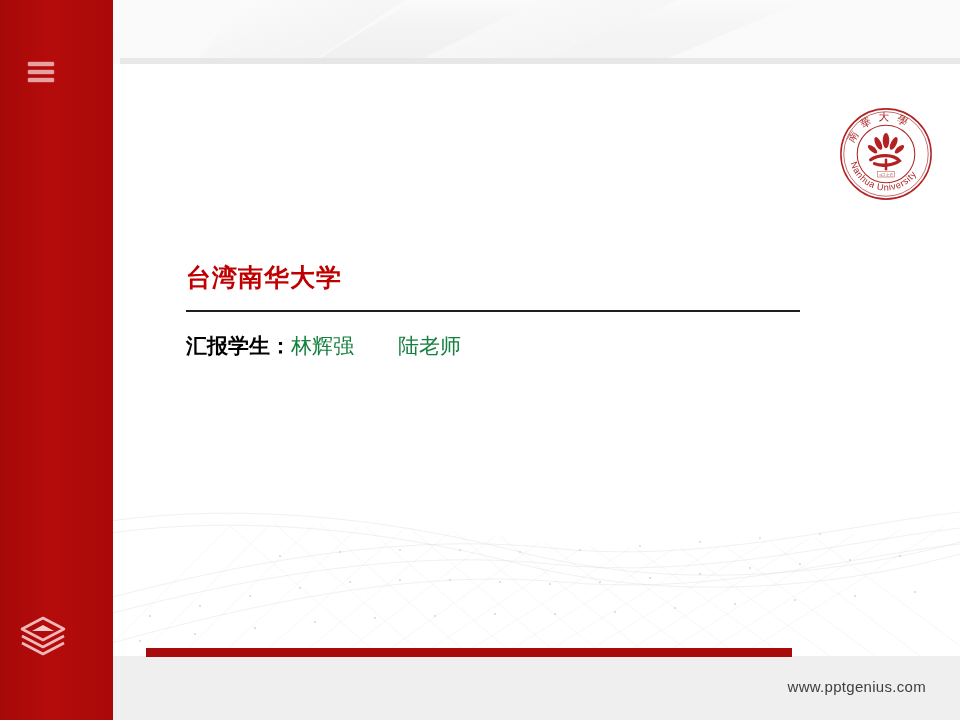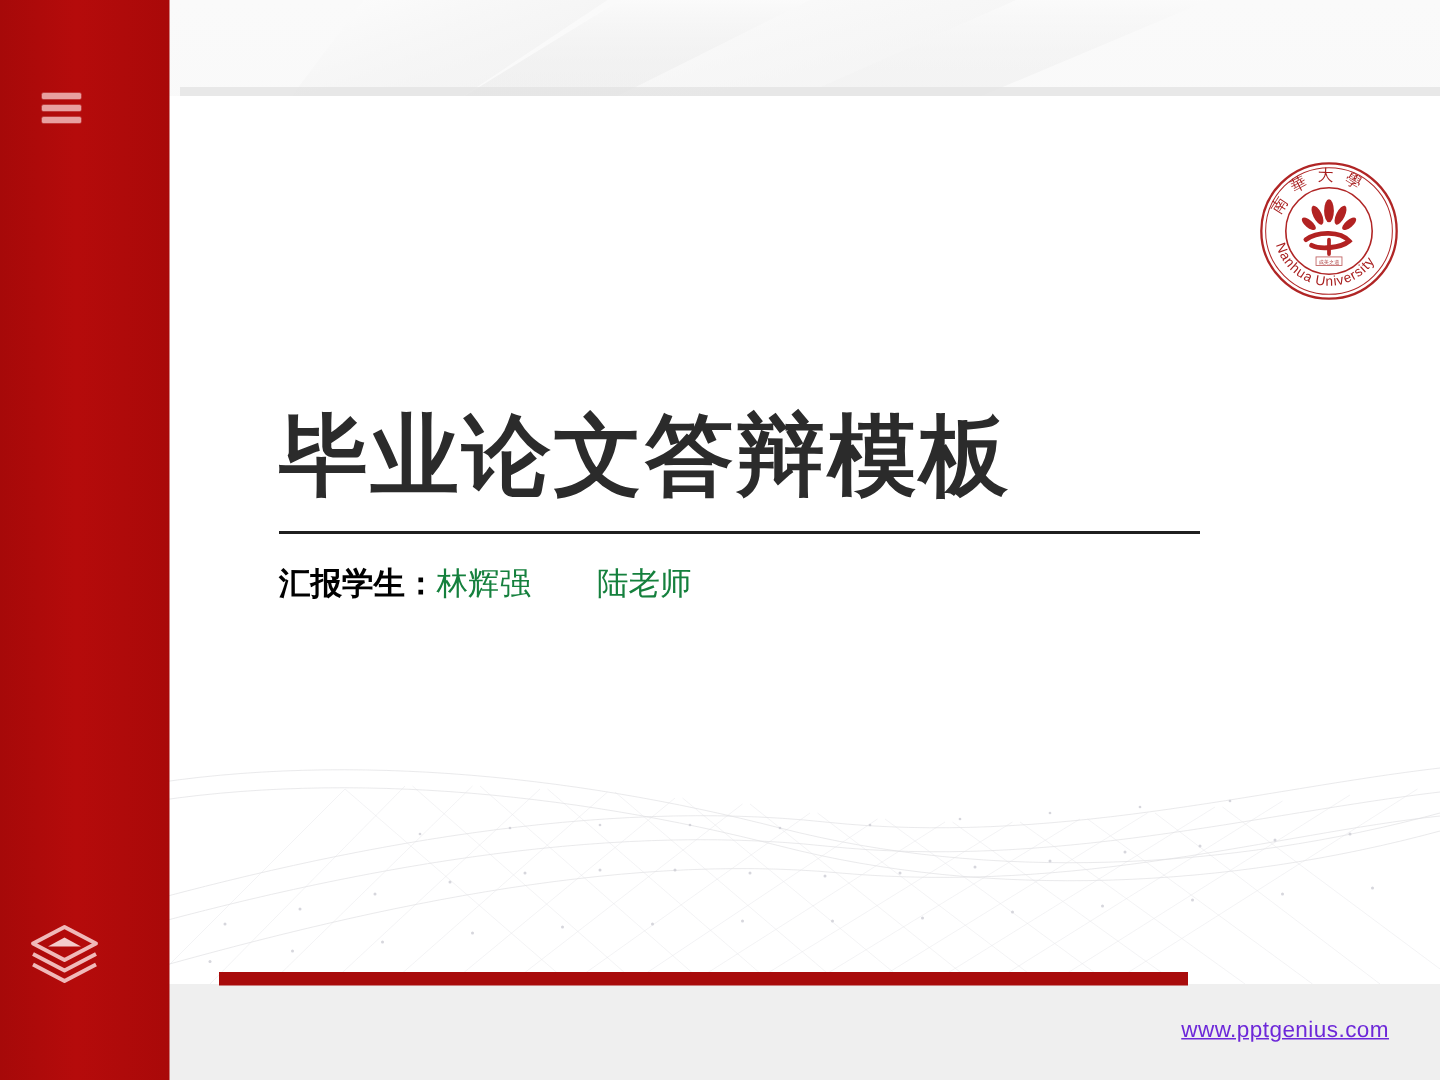--- a/index.html
+++ b/index.html
@@ -90,21 +90,21 @@
   .people .val{ color:#15803d; }
   .people .gap{ display:inline-block; width:44px; }
 
   
   .footer-strip{
     position:absolute; left:113px; top:656px; right:0; bottom:0;
     background:#efefef; z-index:1;
   }
   .footer-url{
     position:absolute; right:34px; top:678px;
-    font-size:15px; color:#6d28d9; letter-spacing:.3px; z-index:6;text-decoration:underline;
+    font-size:15px; color:#404040; letter-spacing:.3px; z-index:6;
   }
 </style>
 </head>
 <body>
 
 <div id="slide">
 
   <div class="bg-base"></div>
   <svg class="bg-svg" viewBox="0 0 960 720" preserveAspectRatio="none">
     <defs>
@@ -252,21 +252,21 @@
       <ellipse cx="36" cy="45" rx="2.6" ry="6" transform="rotate(-50 36 45)"></ellipse>
       <ellipse cx="64" cy="45" rx="2.6" ry="6" transform="rotate(50 64 45)"></ellipse>
     </g>
     <path d="M34 56 C42 50, 58 50, 64 57 C58 62, 44 63, 38 60" fill="none" stroke="#b22222" stroke-width="3.4" stroke-linecap="round"></path>
     <path d="M50 56 L50 66" stroke="#b22222" stroke-width="2.6" stroke-linecap="round"></path>
     <rect x="41" y="68" width="18" height="6" fill="none" stroke="#c06060" stroke-width="0.6"></rect>
     <text x="50" y="72.8" font-size="3.6" fill="#b24a4a" text-anchor="middle" font-family="'Liberation Serif',serif">成美之道</text>
   </svg>
 
   <div class="textblock">
-    <div class="maintitle">毕业论文答辩模板</div>
+    <div class="eyebrow">台湾南华大学</div>
     <div class="rule"></div>
     <div class="people">
       <span class="lbl">汇报学生：</span>
       <span class="val">林辉强</span>
       <span class="gap"></span>
       <span class="val">陆老师</span>
     </div>
   </div>
 
   <div class="footer-url">www.pptgenius.com</div>

